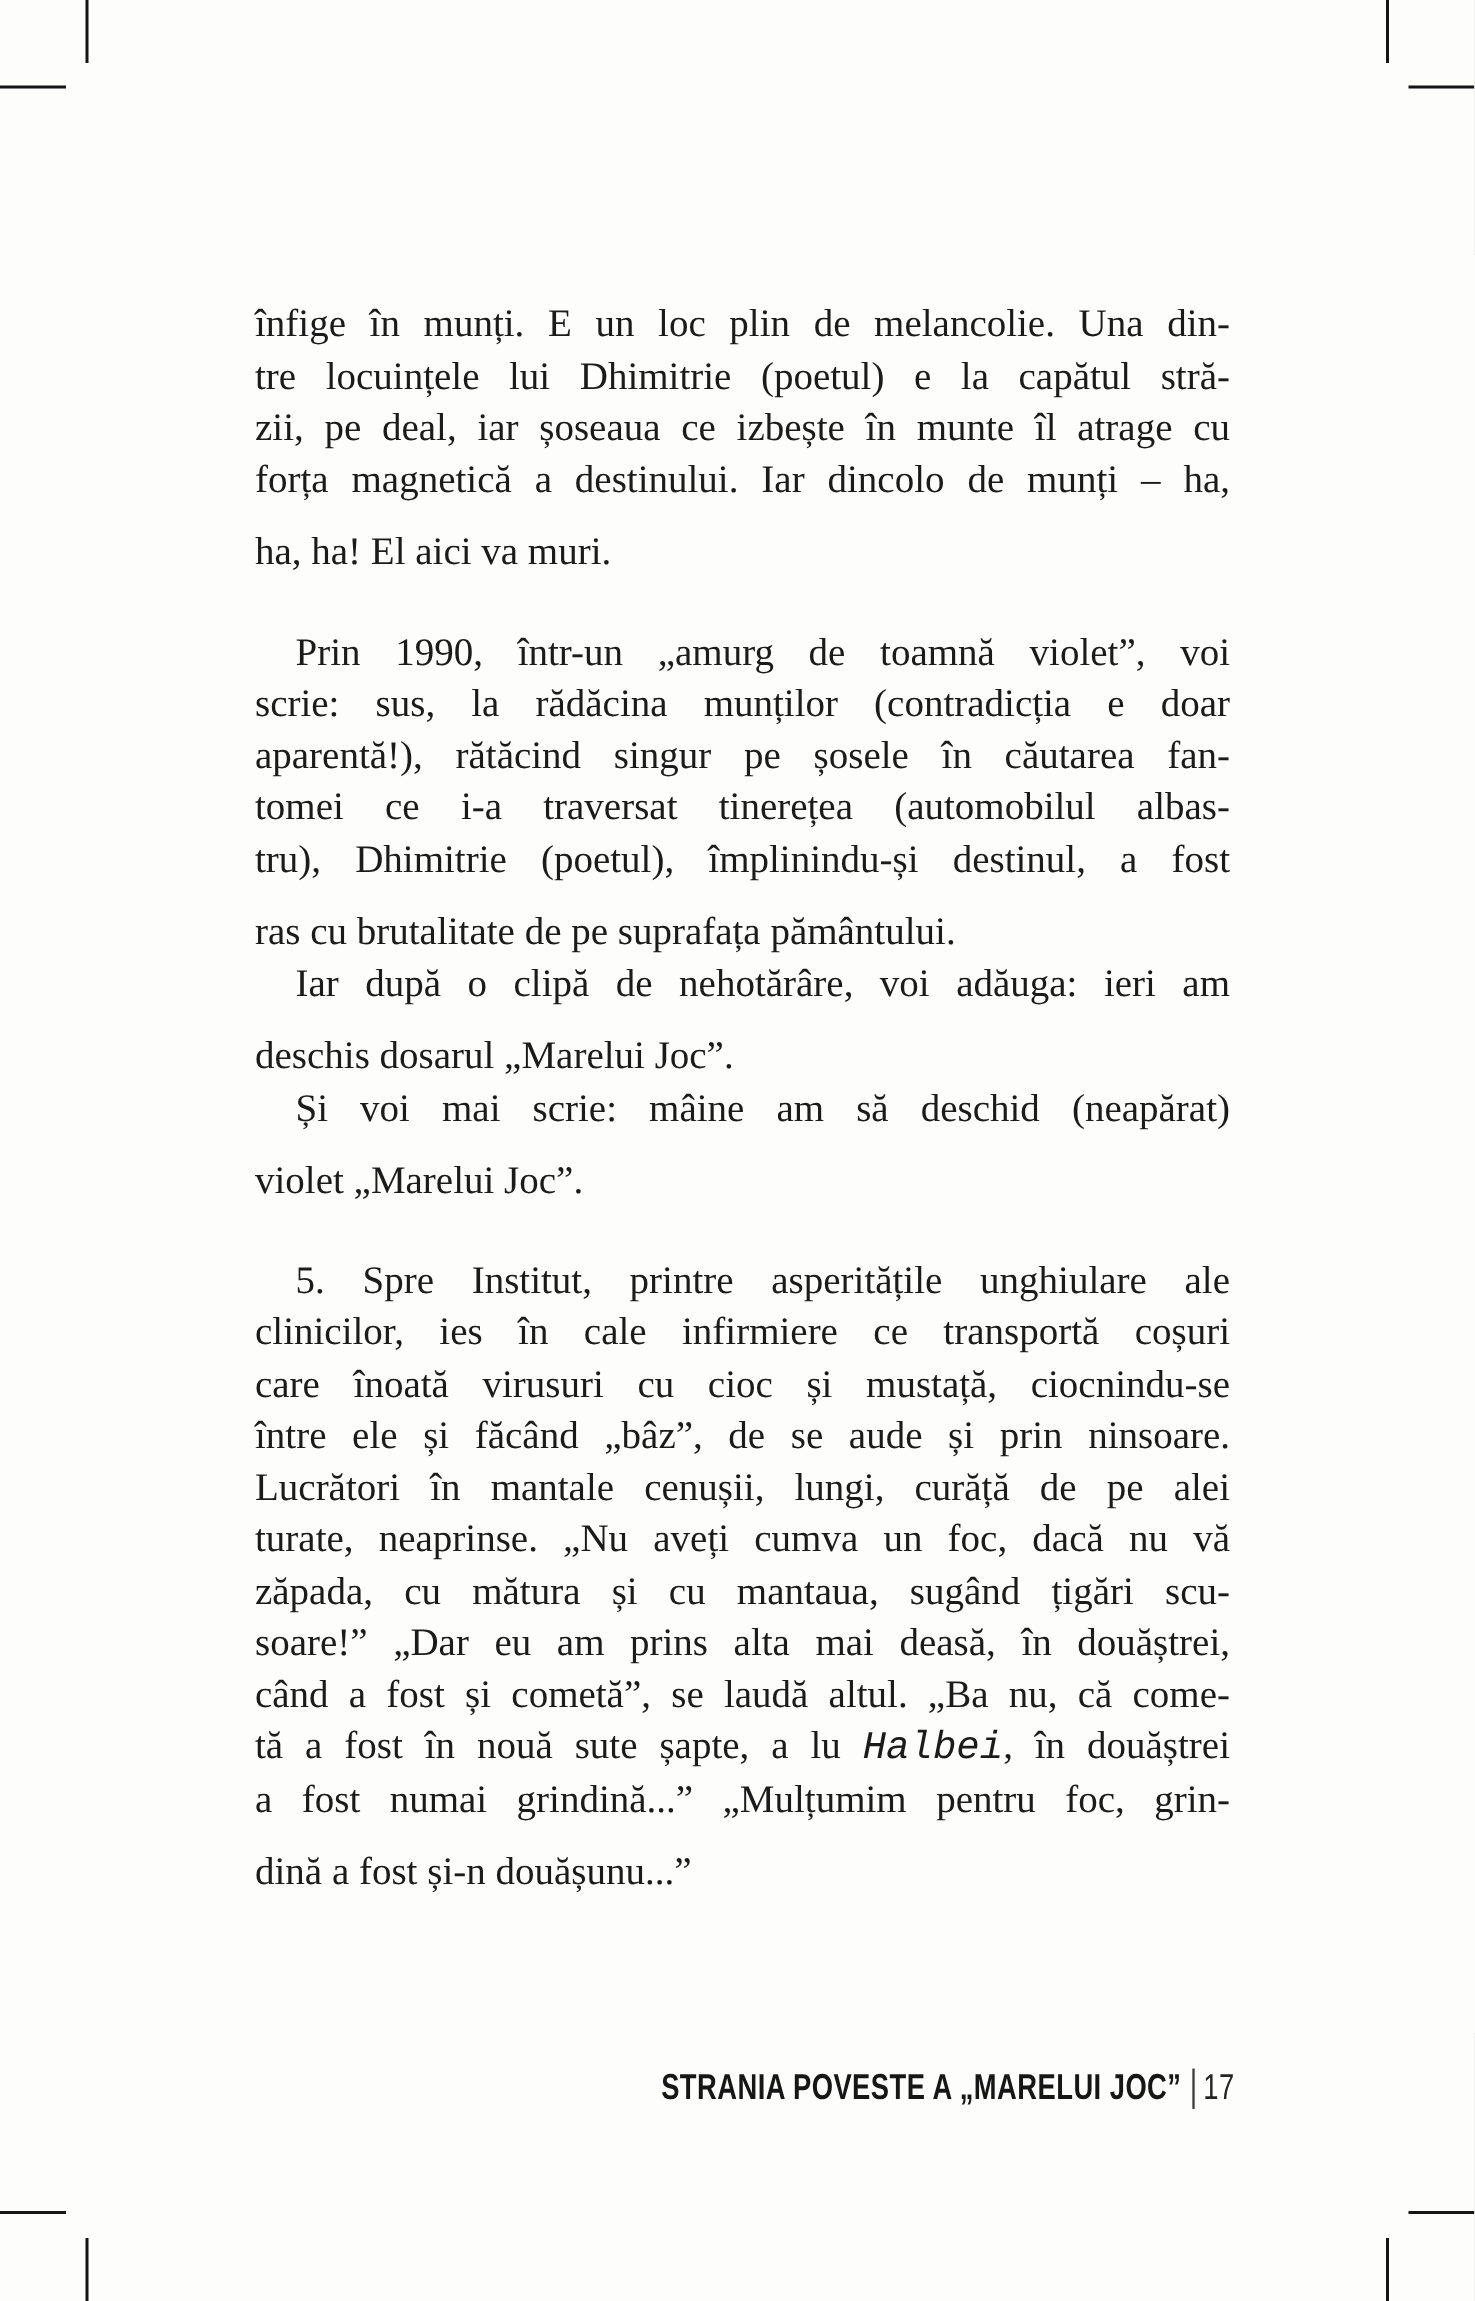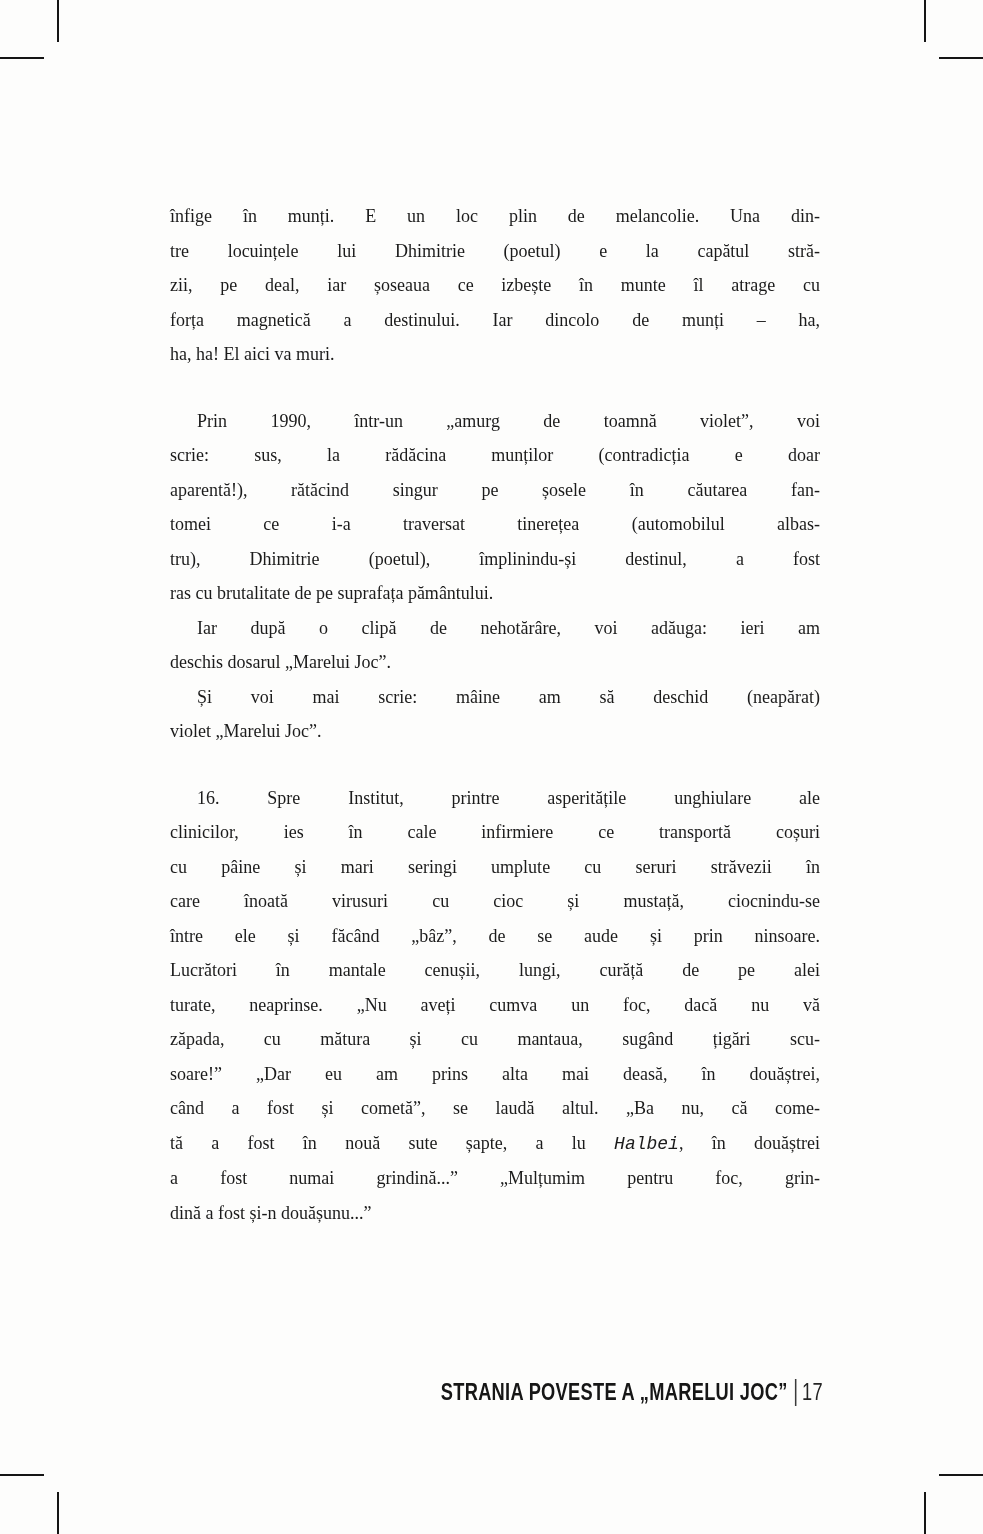--- a/index.html
+++ b/index.html
@@ -22,30 +22,30 @@
   .tr-h{left:939px;top:57px;}
   .bl-h{left:0;top:1474px;}
   .bl-v{left:57px;top:1492px;}
   .br-h{left:939px;top:1474px;}
   .br-v{left:924px;top:1492px;}
 
   
   .text-block{
     position:absolute;
     left:170px;top:199px;width:650px;
-    font-size:18px;line-height:34.5px;
+    font-size:26px;line-height:34.5px;
     color:#1b1b1b;
   }
   .paragraph{margin:0;}
   .line{
     text-align:justify;
     text-align-last:justify;
     white-space:normal;
   }
-  .line.para-last{text-align-last:left;}
+  .line.para-last{text-align-last:left;margin-top:14px;}
   .line.indent{text-indent:27px;}
   .italic{font-style:italic;font-family:Liberation Mono, monospace;}
   .gap{height:32px;}
 
   
   .running-footer{
     position:absolute;
     top:1378px;right:160px;
     display:flex;align-items:center;
     transform:scaleX(.76);
@@ -105,23 +105,22 @@
       <div class="paragraph">
         <div class="line indent"><span>Iar după o clipă de nehotărâre, voi adăuga: ieri am</span></div>
         <div class="line para-last"><span>deschis dosarul „Marelui Joc”.</span></div>
       </div>
       <div class="paragraph">
         <div class="line indent"><span>Și voi mai scrie: mâine am să deschid (neapărat)</span></div>
         <div class="line para-last"><span>violet „Marelui Joc”.</span></div>
       </div>
       <div class="gap"></div>
       <div class="paragraph">
-        <div class="line indent"><span>16. Spre Institut, printre asperitățile unghiulare ale</span></div>
+        <div class="line indent"><span>5. Spre Institut, printre asperitățile unghiulare ale</span></div>
         <div class="line"><span>clinicilor, ies în cale infirmiere ce transportă coșuri</span></div>
-        <div class="line"><span>cu pâine și mari seringi umplute cu seruri străvezii în</span></div>
         <div class="line"><span>care înoată virusuri cu cioc și mustață, ciocnindu-se</span></div>
         <div class="line"><span>între ele și făcând „bâz”, de se aude și prin ninsoare.</span></div>
         <div class="line"><span>Lucrători în mantale cenușii, lungi, curăță de pe alei</span></div>
         <div class="line"><span>turate, neaprinse. „Nu aveți cumva un foc, dacă nu vă</span></div>
         <div class="line"><span>zăpada, cu mătura și cu mantaua, sugând țigări scu-</span></div>
         <div class="line"><span>soare!” „Dar eu am prins alta mai deasă, în douăștrei,</span></div>
         <div class="line"><span>când a fost și cometă”, se laudă altul. „Ba nu, că come-</span></div>
         <div class="line"><span>tă a fost în nouă sute șapte, a lu </span><span class="italic">Halbei</span><span>, în douăștrei</span></div>
         <div class="line"><span>a fost numai grindină...” „Mulțumim pentru foc, grin-</span></div>
         <div class="line para-last"><span>dină a fost și-n douășunu...”</span></div>

